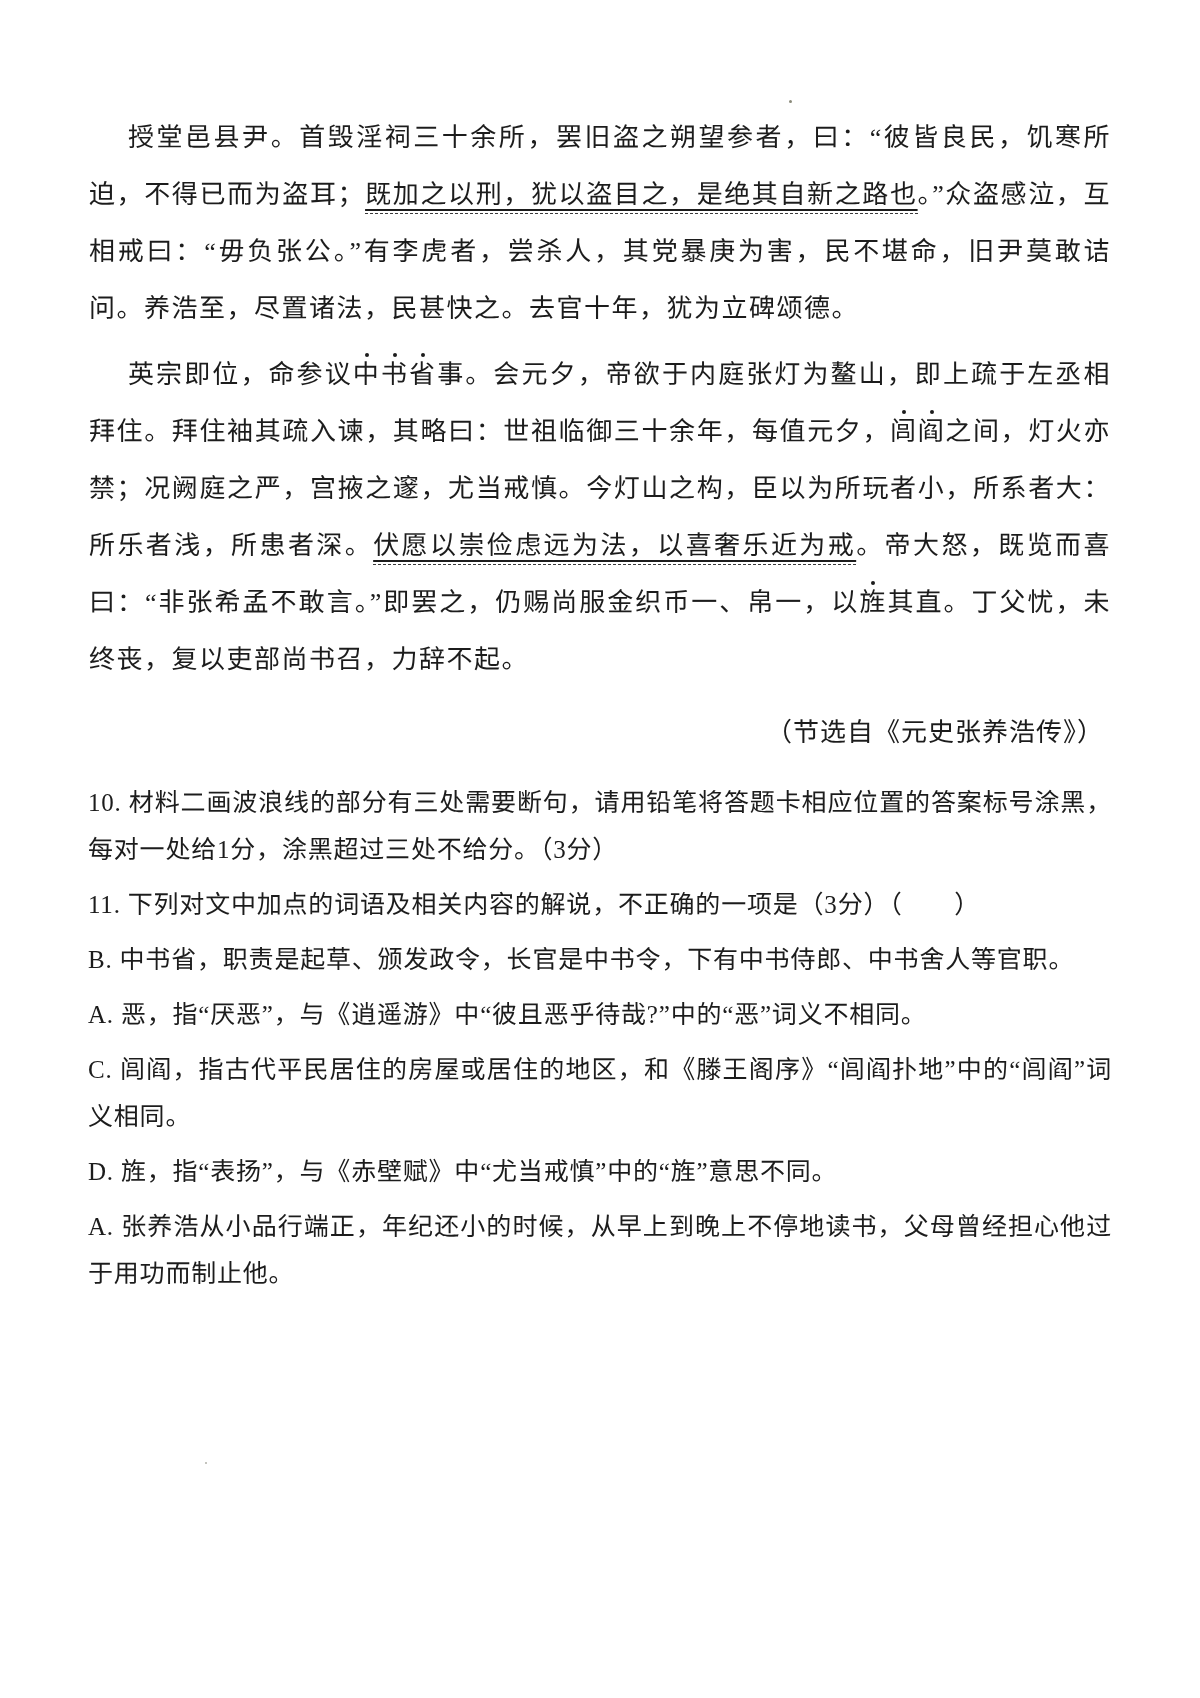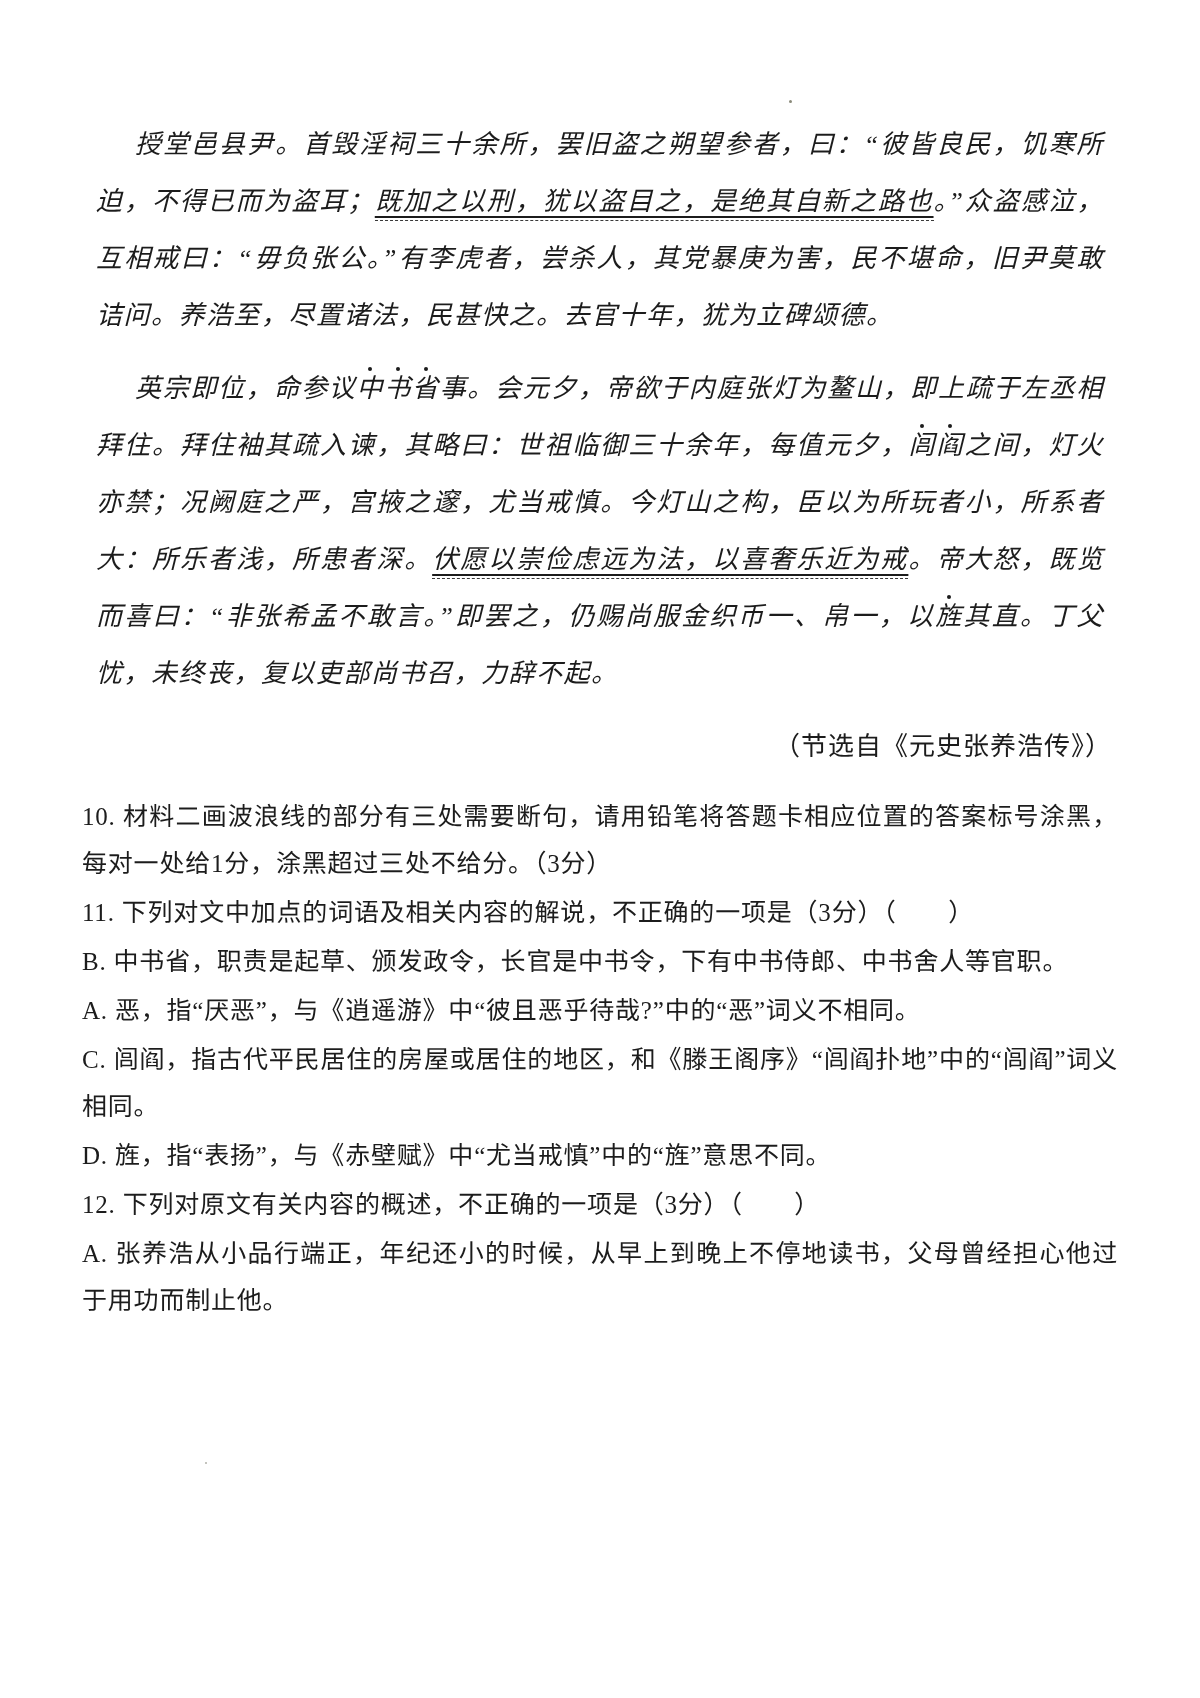--- a/index.html
+++ b/index.html
@@ -7,47 +7,47 @@
     position:relative;
     width:1200px; height:1698px;
     box-sizing:border-box;
     padding:100px 80px 0 80px;
     background:#ffffff;
     color:#1c1c1c;
     font-family:"Liberation Serif","DejaVu Serif",serif;
     overflow:hidden;
   }
   .passage { font-size:26px; line-height:57px; text-align:justify; letter-spacing:1.5px; }
-  .passage p { margin:16px; text-indent:1.5em;font-style:italic; }
+  .passage p { margin:9px; text-indent:1.5em; }
   .u-wavy {
     text-decoration:underline;
     text-decoration-thickness:1.5px;
     text-decoration-color:#1c1c1c;
     text-underline-offset:6px;
     border-bottom:1px dashed #3a3a3a;
     padding-bottom:4px;
   }
   .em-char { position:relative; }
   .em-char::after {
     content:"";
     position:absolute;
     left:50%; top:-7px;
     width:4px; height:4px;
     margin-left:-2px;
     border-radius:50%;
     background:#1c1c1c;
   }
   .attribution {
-    margin:8px;
+    margin:16px;
     font-size:26px; line-height:57px;
     text-align:right;
     letter-spacing:1px;
   }
   .questions { margin-top:18px; font-size:25px; line-height:47px; }
-  .questions p { margin:2px; text-align:justify; letter-spacing:0.8px; }
+  .questions p { margin:8px; text-align:justify; letter-spacing:0.8px; }
   .questions p.seg-line { letter-spacing:1.2px; }
   .artifact-dot {
     position:absolute;
     background:#8a8a7a;
     border-radius:50%;
   }
   .dot-top { left:789px; top:100px; width:3px; height:3px; }
   .dot-bottom { left:205px; top:1462px; width:2px; height:2px; background:#b0b0a8; }
 </style>
 </head>
@@ -66,20 +66,19 @@
 
   <section class="questions">
     <p>10. 材料二画波浪线的部分有三处需要断句，请用铅笔将答题卡相应位置的答案标号涂黑，每对一处给1分，涂黑超过三处不给分。（3分）</p>
 
     <p>11. 下列对文中加点的词语及相关内容的解说，不正确的一项是（3分）（　　）</p>
     <p>B. 中书省，职责是起草、颁发政令，长官是中书令，下有中书侍郎、中书舍人等官职。</p>
     <p>A. 恶，指“厌恶”，与《逍遥游》中“彼且恶乎待哉?”中的“恶”词义不相同。</p>
     <p>C. 闾阎，指古代平民居住的房屋或居住的地区，和《滕王阁序》“闾阎扑地”中的“闾阎”词义相同。</p>
     <p>D. 旌，指“表扬”，与《赤壁赋》中“尤当戒慎”中的“旌”意思不同。</p>
 
-    <p>12. 下列对原文有关内容的概述，不正确的一项是（3分）（　　）</p>
     <p>A. 张养浩从小品行端正，年纪还小的时候，从早上到晚上不停地读书，父母曾经担心他过于用功而制止他。</p>
 
   </section>
 
   <div class="artifact-dot dot-bottom"></div>
 
 </div>
 
 </body></html>

